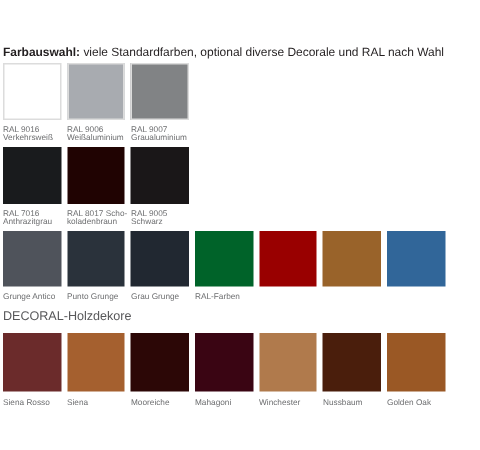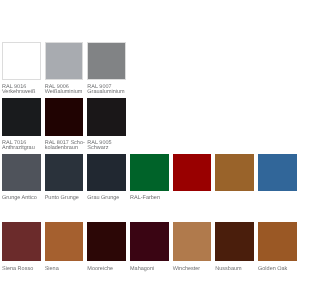--- a/index.html
+++ b/index.html
@@ -9,20 +9,23 @@
   .headline b{font-weight:bold;}
   .sw{position:absolute;}
   .cap{position:absolute;font-size:5.5px;line-height:5.1px;color:#6d6e70;white-space:pre-line;}
   .sec{position:absolute;left:2px;font-size:8.4px;color:#58585a;}
   .fan{position:absolute;left:150px;top:34px;width:150px;height:122px;}
 </style>
 </head>
 <body>
 
 <div class="page">
+  <div class="headline">
+    <b>Farbauswahl:</b><span> viele Standardfarben, optional diverse Decorale und RAL nach Wahl</span>
+  </div>
   <div id="ral-row">
       <div class="sw" style="left: 2px; top: 42px; width: 38.5px; height: 38px; background: rgb(255, 255, 255); border: 1px solid rgb(220, 220, 220); box-sizing: border-box;"></div>
       <div class="cap" style="left: 2px; top: 84.8px; width: 42.5px;">RAL 9016
 Verkehrsweiß</div>
       <div class="sw" style="left: 44.67px; top: 42px; width: 38.5px; height: 38px; background: rgb(168, 171, 176); border: 1px solid rgb(220, 220, 220); box-sizing: border-box;"></div>
       <div class="cap" style="left: 44.67px; top: 84.8px; width: 42.5px;">RAL 9006
 Weißaluminium</div>
       <div class="sw" style="left: 87.34px; top: 42px; width: 38.5px; height: 38px; background: rgb(129, 131, 133); border: 1px solid rgb(220, 220, 220); box-sizing: border-box;"></div>
       <div class="cap" style="left: 87.34px; top: 84.8px; width: 42.5px;">RAL 9007
 Graualuminium</div>
@@ -42,20 +45,21 @@
       <div class="sw" style="left: 44.67px; top: 154px; width: 38.5px; height: 37px; background: rgb(42, 50, 59);"></div>
       <div class="cap" style="left: 44.67px; top: 196.3px; width: 42.5px;">Punto Grunge</div>
       <div class="sw" style="left: 87.34px; top: 154px; width: 38.5px; height: 37px; background: rgb(33, 40, 49);"></div>
       <div class="cap" style="left: 87.34px; top: 196.3px; width: 42.5px;">Grau Grunge</div>
       <div class="sw" style="left: 130.01px; top: 154px; width: 38.5px; height: 37px; background: rgb(0, 99, 41);"></div>
       <div class="cap" style="left: 130.01px; top: 196.3px; width: 42.5px;">RAL-Farben</div>
       <div class="sw" style="left: 172.68px; top: 154px; width: 38.5px; height: 37px; background: rgb(153, 0, 0);"></div>
       <div class="sw" style="left: 215.35px; top: 154px; width: 38.5px; height: 37px; background: rgb(153, 99, 42);"></div>
       <div class="sw" style="left: 258.02px; top: 154px; width: 38.5px; height: 37px; background: rgb(49, 102, 153);"></div>
     </div>
+  <div class="sec" style="top:205px">DECORAL-Holzdekore</div>
   <div id="wood-row">
       <div class="sw" style="left: 2px; top: 222px; width: 38.5px; height: 39px; background: rgb(107, 43, 43);"></div>
       <div class="cap" style="left: 2px; top: 266.8px; width: 42.5px;">Siena Rosso</div>
       <div class="sw" style="left: 44.67px; top: 222px; width: 38.5px; height: 39px; background: rgb(165, 96, 47);"></div>
       <div class="cap" style="left: 44.67px; top: 266.8px; width: 42.5px;">Siena</div>
       <div class="sw" style="left: 87.34px; top: 222px; width: 38.5px; height: 39px; background: rgb(44, 7, 6);"></div>
       <div class="cap" style="left: 87.34px; top: 266.8px; width: 42.5px;">Mooreiche</div>
       <div class="sw" style="left: 130.01px; top: 222px; width: 38.5px; height: 39px; background: rgb(58, 5, 19);"></div>
       <div class="cap" style="left: 130.01px; top: 266.8px; width: 42.5px;">Mahagoni</div>
       <div class="sw" style="left: 172.68px; top: 222px; width: 38.5px; height: 39px; background: rgb(176, 122, 76);"></div>

